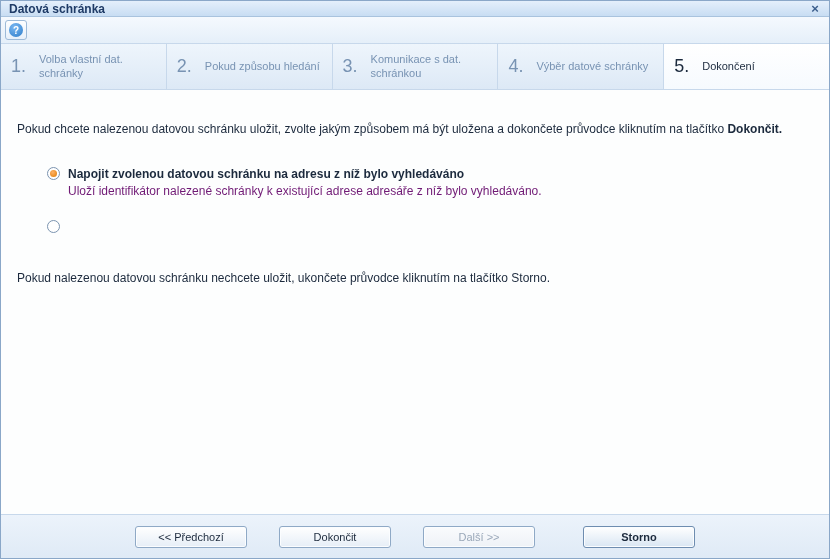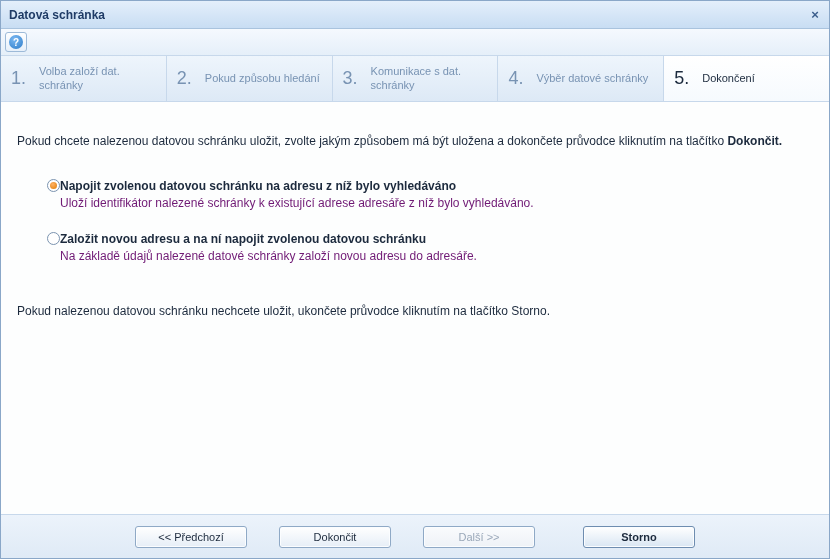--- a/index.html
+++ b/index.html
@@ -11,21 +11,21 @@
   }
   .window {
     width: 830px;
     height: 559px;
     border: 1px solid #8aa7c8;
     display: flex;
     flex-direction: column;
     background: #fdfefe;
   }
   .titlebar {
-    height: 28px;
+    height: 16px;
     background: linear-gradient(#e4effb, #c8ddf3);
     border-bottom: 1px solid #a9c3de;
     display: flex;
     align-items: center;
     justify-content: space-between;
     padding: 0 6px 0 8px;
     color: #1f3b66;
     font-weight: bold;
     font-size: 12px;
   }
@@ -105,20 +105,21 @@
   }
   .intro { line-height: 1.5; }
   .intro b { font-weight: bold; }
 
   .options {
     margin: 28px 0 0 30px;
   }
   .option {
     display: flex;
     align-items: flex-start;
+    gap: 8px;
     margin-bottom: 18px;
   }
   .radio {
     width: 13px; height: 13px;
     border: 1px solid #7b94b0;
     border-radius: 50%;
     background: #fff;
     margin-top: 1px;
     position: relative;
     cursor: pointer;
@@ -193,29 +194,29 @@
       <div class="help-circle">
         <span>?</span>
       </div>
     </div>
   </div>
 
   <div class="steps">
 
   <div class="step">
         <div class="num">1.</div>
-        <div class="label">Volba založí dat. schránky</div>
+        <div class="label">Volba vlastní dat. schránky</div>
       </div>
       <div class="step">
         <div class="num">2.</div>
         <div class="label">Pokud způsobu hledání</div>
       </div>
       <div class="step">
         <div class="num">3.</div>
-        <div class="label">Komunikace s dat. schránky</div>
+        <div class="label">Komunikace s dat. schránkou</div>
       </div>
       <div class="step">
         <div class="num">4.</div>
         <div class="label">Výběr datové schránky</div>
       </div>
       <div class="step active">
         <div class="num">5.</div>
         <div class="label">Dokončení</div>
       </div>
     </div>
@@ -229,24 +230,20 @@
 
     <div class="option">
           <div class="radio checked"></div>
           <div class="option-text">
             <div class="option-title">Napojit zvolenou datovou schránku na adresu z níž bylo vyhledáváno</div>
             <div class="option-desc">Uloží identifikátor nalezené schránky k existující adrese adresáře z níž bylo vyhledáváno.</div>
           </div>
         </div>
         <div class="option">
           <div class="radio"></div>
-          <div class="option-text">
-            <div class="option-title">Založit novou adresu a na ní napojit zvolenou datovou schránku</div>
-            <div class="option-desc">Na základě údajů nalezené datové schránky založí novou adresu do adresáře.</div>
-          </div>
         </div>
       </div>
 
     <div class="outro">Pokud nalezenou datovou schránku nechcete uložit, ukončete průvodce kliknutím na tlačítko Storno.</div>
   </div>
 
   <div class="footer">
     <div class="btn">&lt;&lt; Předchozí</div>
     <div class="btn">Dokončit</div>
     <div class="btn disabled">Další &gt;&gt;</div>

